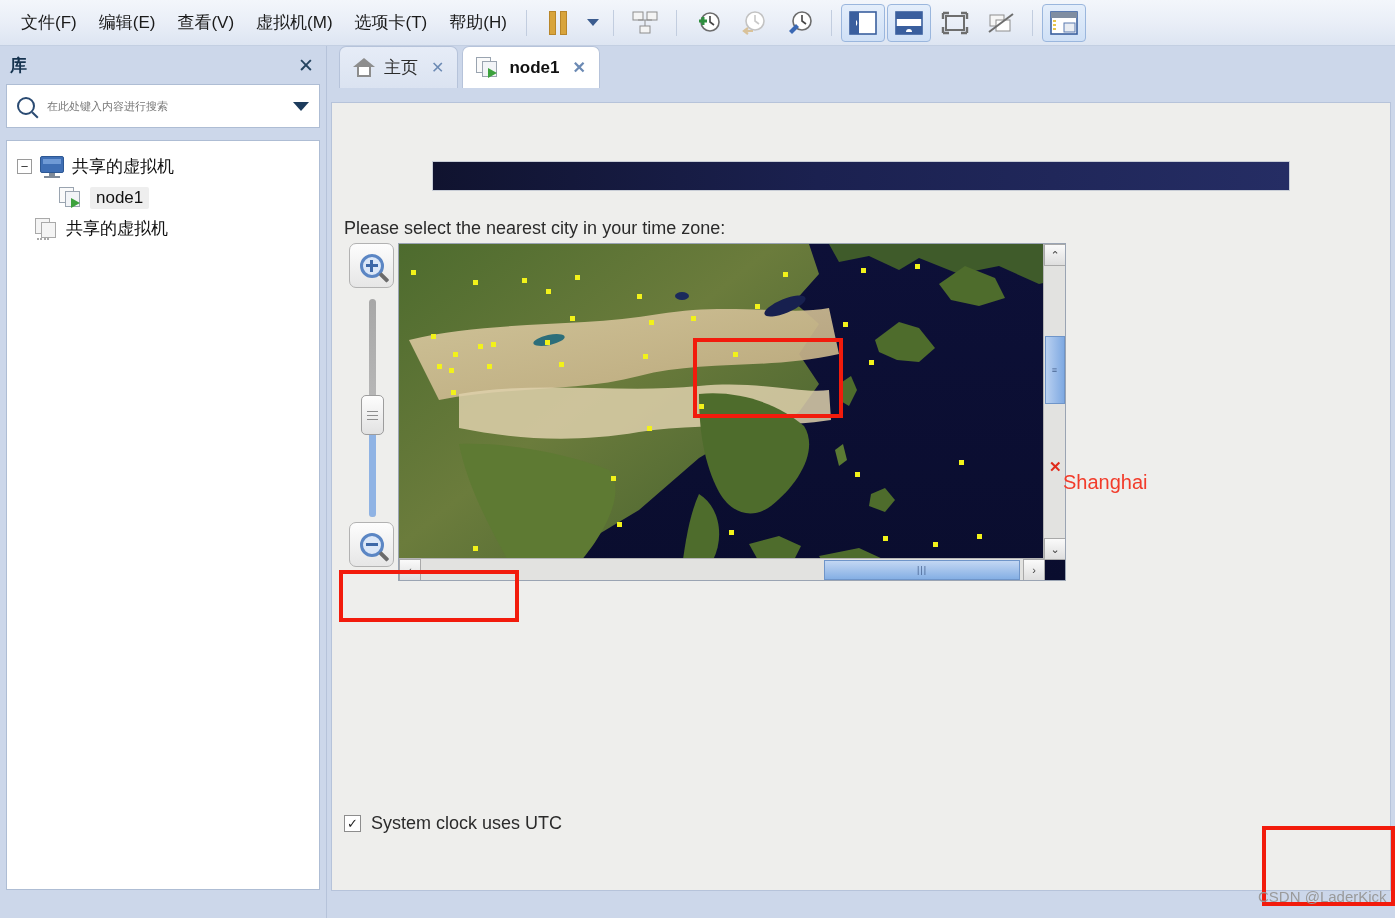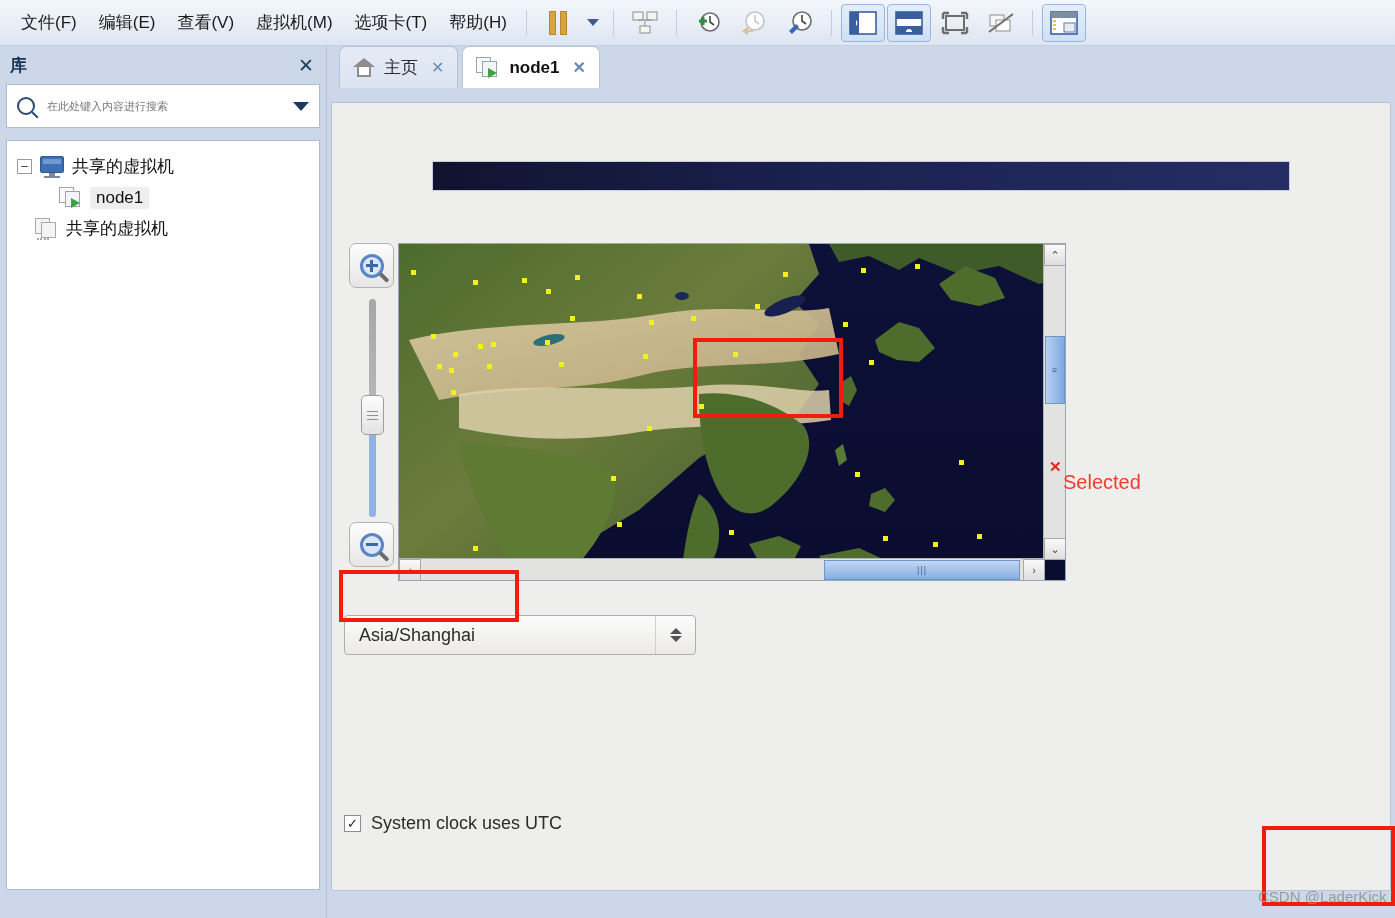--- a/index.html
+++ b/index.html
@@ -432,20 +432,21 @@
         </span>
         <span>node1</span>
         <span class="x">✕</span>
       </div>
     </div>
 
     <div class="vmscreen">
 
       <div class="banner"></div>
 
+      <div class="prompt">Please select the nearest city in your time zone:</div>
 
       <div class="mapwrap">
 
         <div class="zoomcol">
           <div class="zbtn zin">
             <span class="zglyph plus">
                 <b></b>
               </span>
           </div>
           <div class="zslider">
@@ -567,30 +568,23 @@
             <div class="sb-arrow h-lf">‹</div>
             <div class="h-thumb">
               <span class="grip">|||</span>
             </div>
             <div class="sb-arrow h-rt">›</div>
           </div>
         </div>
       </div>
 
       <div class="mapx">✕</div>
-      <div class="maplabel">Selected</div>
-
-
-      <div class="combo">
-        <span class="val">Asia/Shanghai</span>
-        <span class="spin">
-          <span class="up"></span>
-            <span class="dn"></span>
-        </span>
-      </div>
+      <div class="maplabel">Shanghai</div>
+
+
 
       <div class="utcrow">
         <span class="chk">✓</span>
         <span class="utclabel">System clock uses UTC</span>
       </div>
 
 
       <svg class="cursor" width="22" height="30" viewBox="0 0 22 30">
         <path d="M1 1 L1 22 L6.5 17 L10 26 L13.5 24.5 L10 15.8 L17 15.5 Z" fill="#ffffff" stroke="#000000" stroke-width="1.4"></path>
       </svg>

